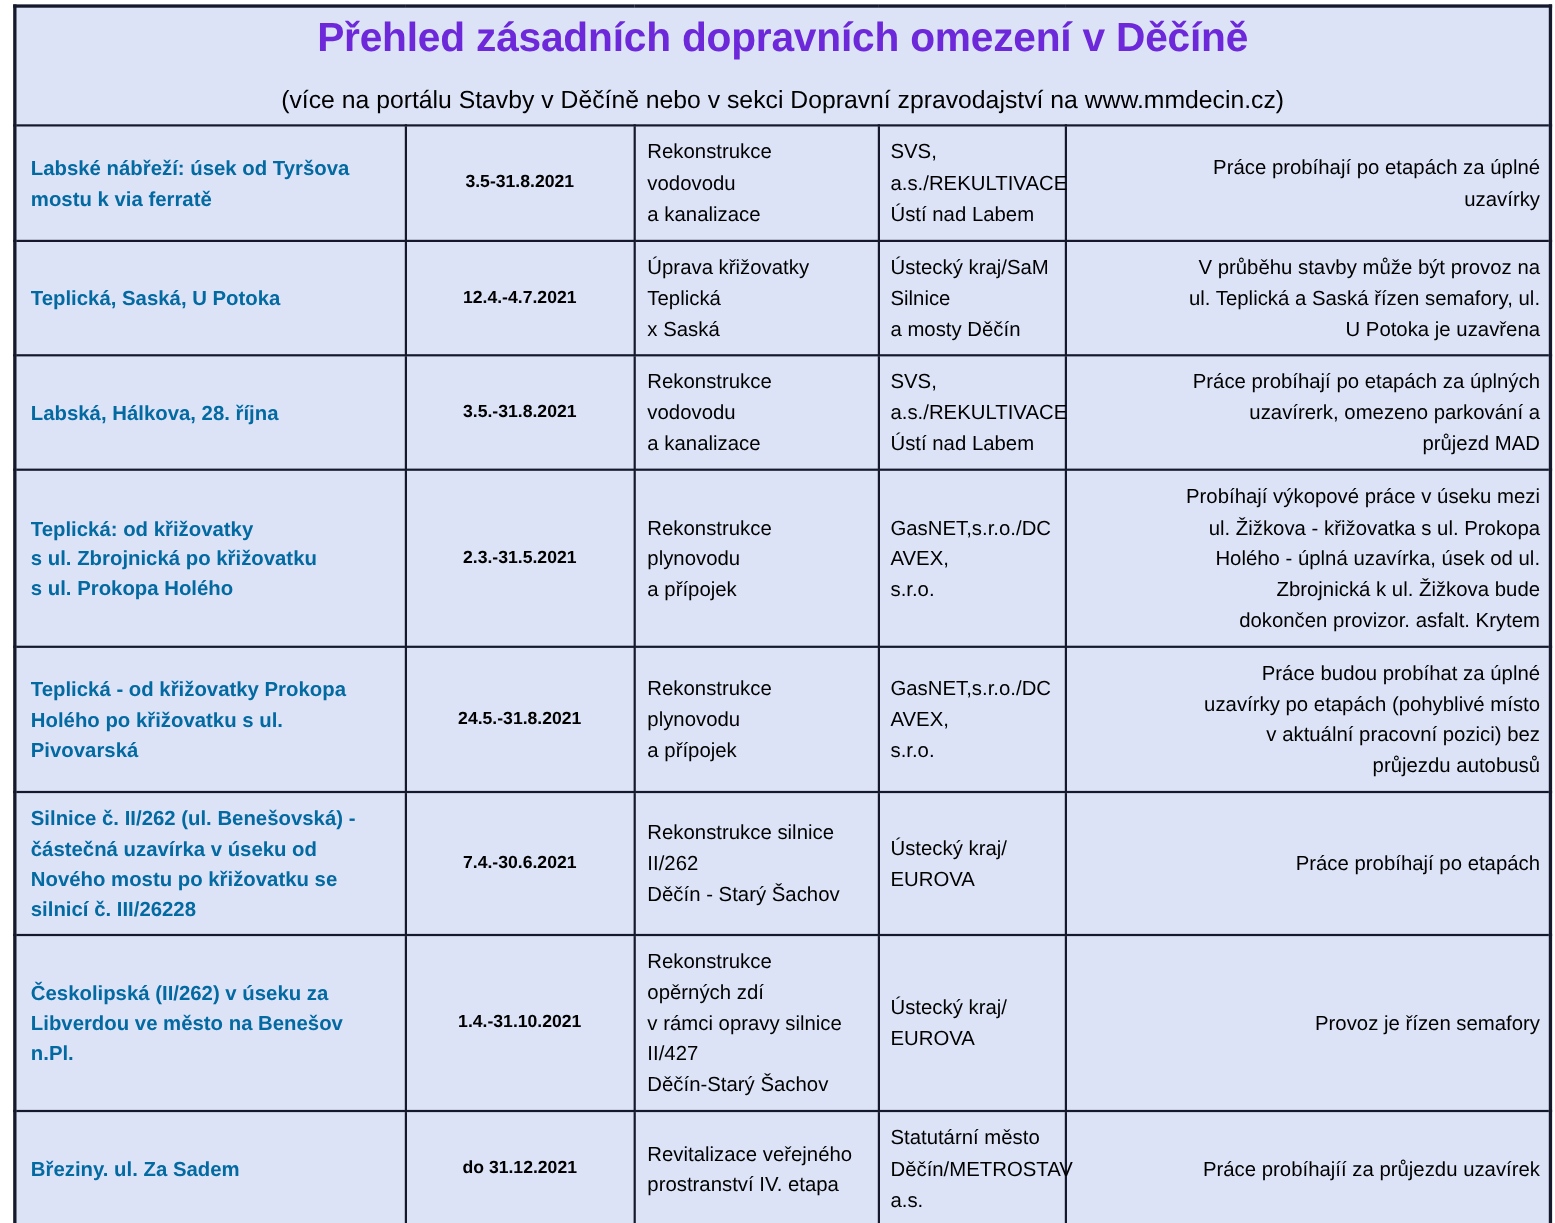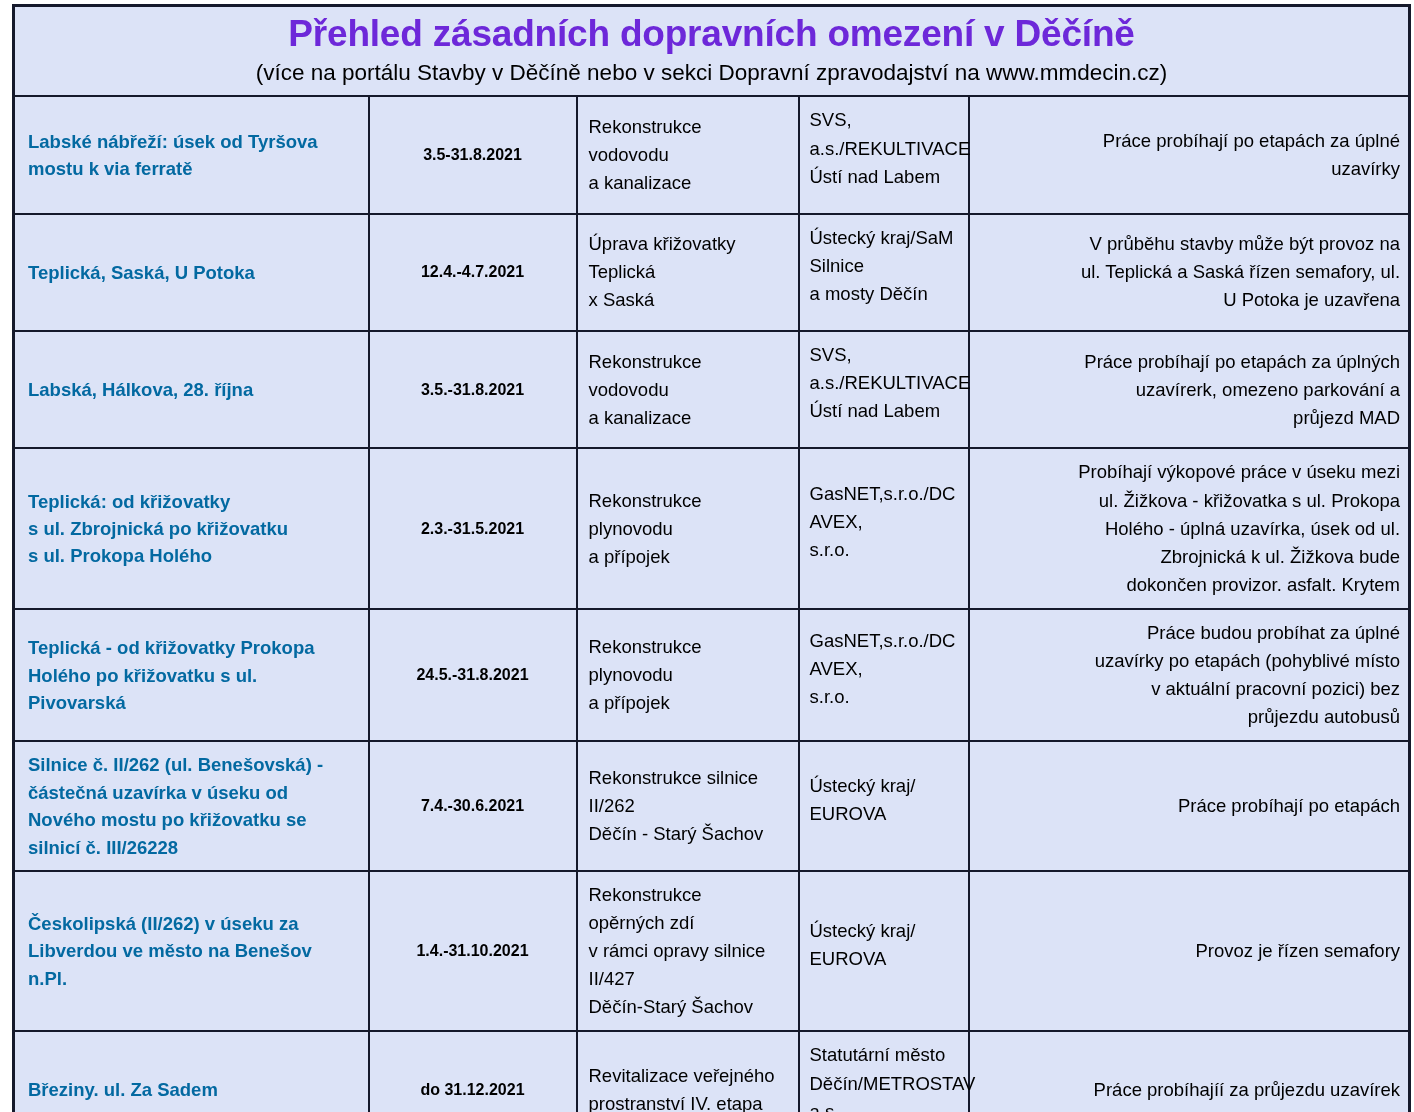--- a/index.html
+++ b/index.html
@@ -54,21 +54,21 @@
     color: #6d28d9;
     letter-spacing: -0.2px;
     line-height: 1.12;
     white-space: nowrap;
   }
   .doc-subtitle {
     font-size: 22.5px;
     font-weight: normal;
     color: #000000;
     line-height: 1.2;
-    margin-top: 5px;
+    margin-top: 23px;
     white-space: nowrap;
   }
 
   
   th.col-head {
     font-size: 19px;
     font-weight: bold;
     color: #000000;
     text-align: center;
     padding: 7px 4px 8px 4px;
@@ -97,21 +97,21 @@
   td.c-duvod,
   td.c-investor,
   td.c-poznamka {
     font-size: 18.5px;
     font-weight: normal;
     color: #000000;
     text-align: left;
     line-height: 1.52;
   }
   td.c-duvod    { padding: 9px 18px 9px 11px; }
-  td.c-investor { padding: 9px 5px 22px 10px; }
+  td.c-investor { padding: 9px 5px 9px 10px; }
   td.c-poznamka { padding: 9px 8px 9px 12px; text-align: right; }
 
   .ln { display: block; }
 </style>
 </head>
 <body>
 
 <div id="page">
 
   <table class="roadworks">

